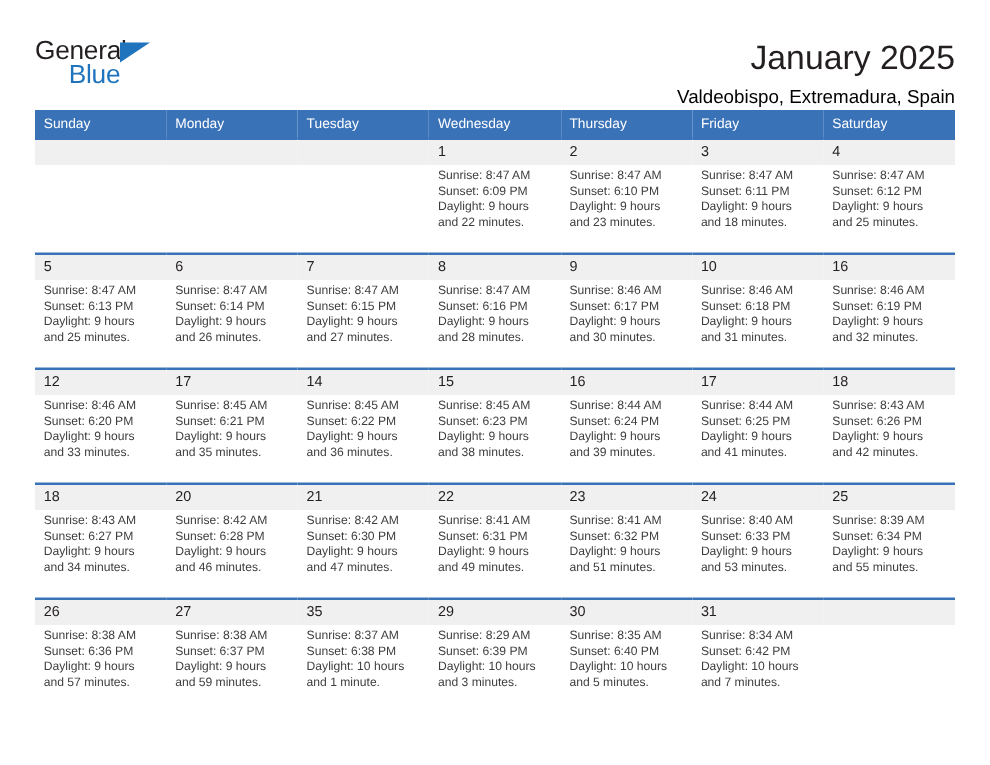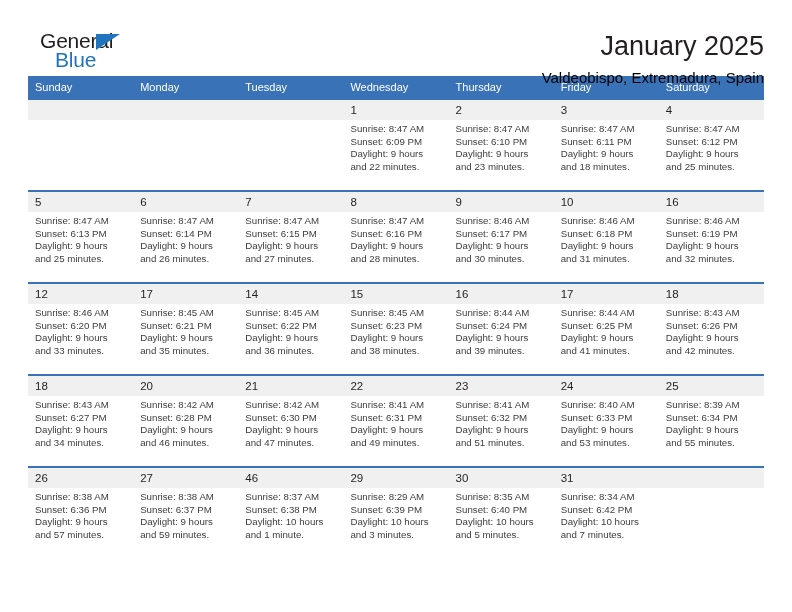--- a/index.html
+++ b/index.html
@@ -32,21 +32,21 @@
     box-sizing: border-box;
   }
   .brand {
     position: relative;
     width: 112px;
     height: 46px;
     flex: none;
   }
   .brand-general {
     position: absolute;
-    left: 12px;
+    left: 0;
     top: 0;
     font-size: 21px;
     letter-spacing: -0.2px;
     color: #231f20;
     line-height: 22px;
   }
   .brand-blue {
     position: absolute;
     left: 27px;
     top: 19px;
@@ -82,21 +82,21 @@
     line-height: 20px;
     margin: 6px 0 0 0;
     font-weight: normal;
   }
 
   
   .calendar {
     width: 736px;
     border-collapse: collapse;
     table-layout: fixed;
-    margin-top: 6px;
+    margin-top: 18px;
   }
   .calendar th {
     background: #3a72b8;
     color: #ffffff;
     font-size: 11px;
     font-weight: normal;
     text-align: left;
     padding: 5px 0 5px 7px;
     height: 20px;
     box-sizing: border-box;
@@ -488,21 +488,21 @@
               <div class="dayinfo">
                 <div>Sunrise: 8:38 AM</div>
                 <div>Sunset: 6:37 PM</div>
                 <div>Daylight: 9 hours</div>
                 <div>and 59 minutes.</div>
               </div>
             </div>
           </td>
           <td>
             <div class="daycell">
-              <div class="daynum">46</div>
+              <div class="daynum">35</div>
               <div class="dayinfo">
                 <div>Sunrise: 8:37 AM</div>
                 <div>Sunset: 6:38 PM</div>
                 <div>Daylight: 10 hours</div>
                 <div>and 1 minute.</div>
               </div>
             </div>
           </td>
           <td>
             <div class="daycell">

